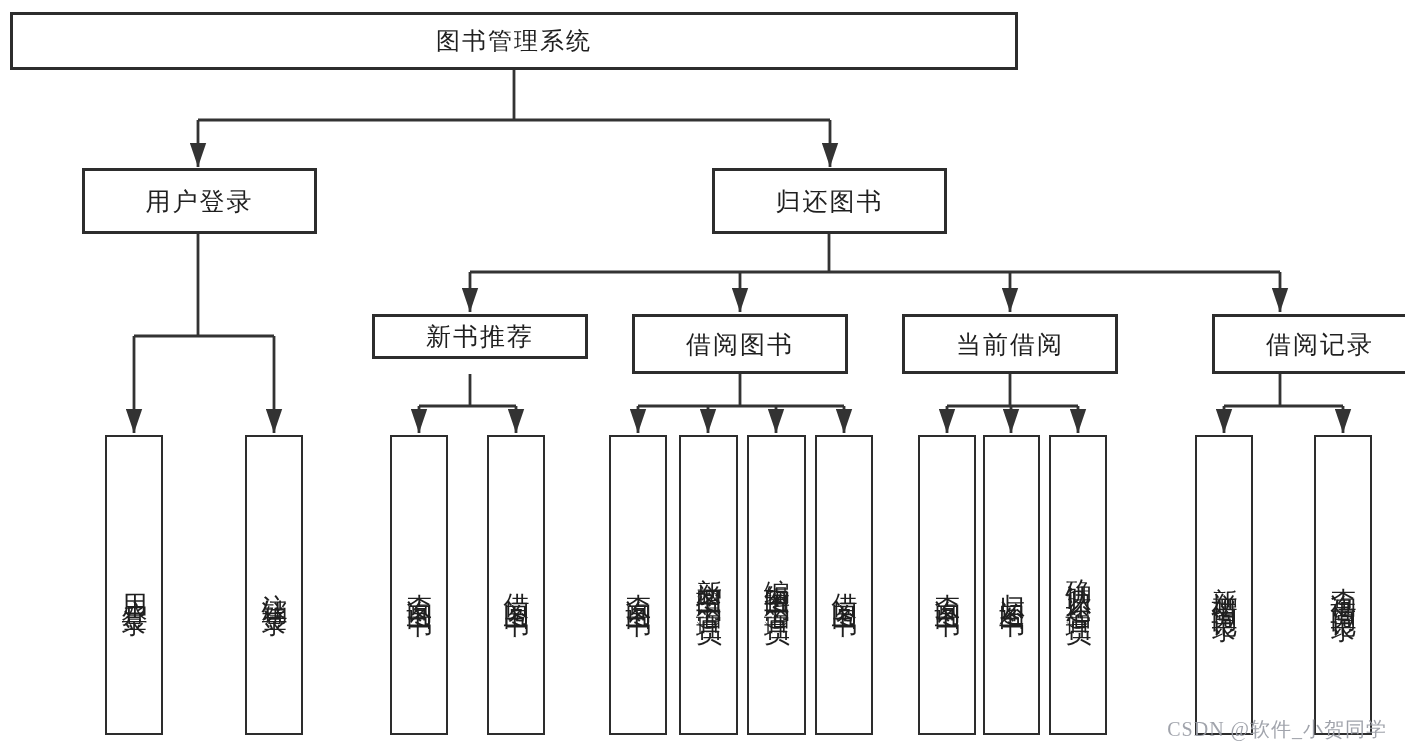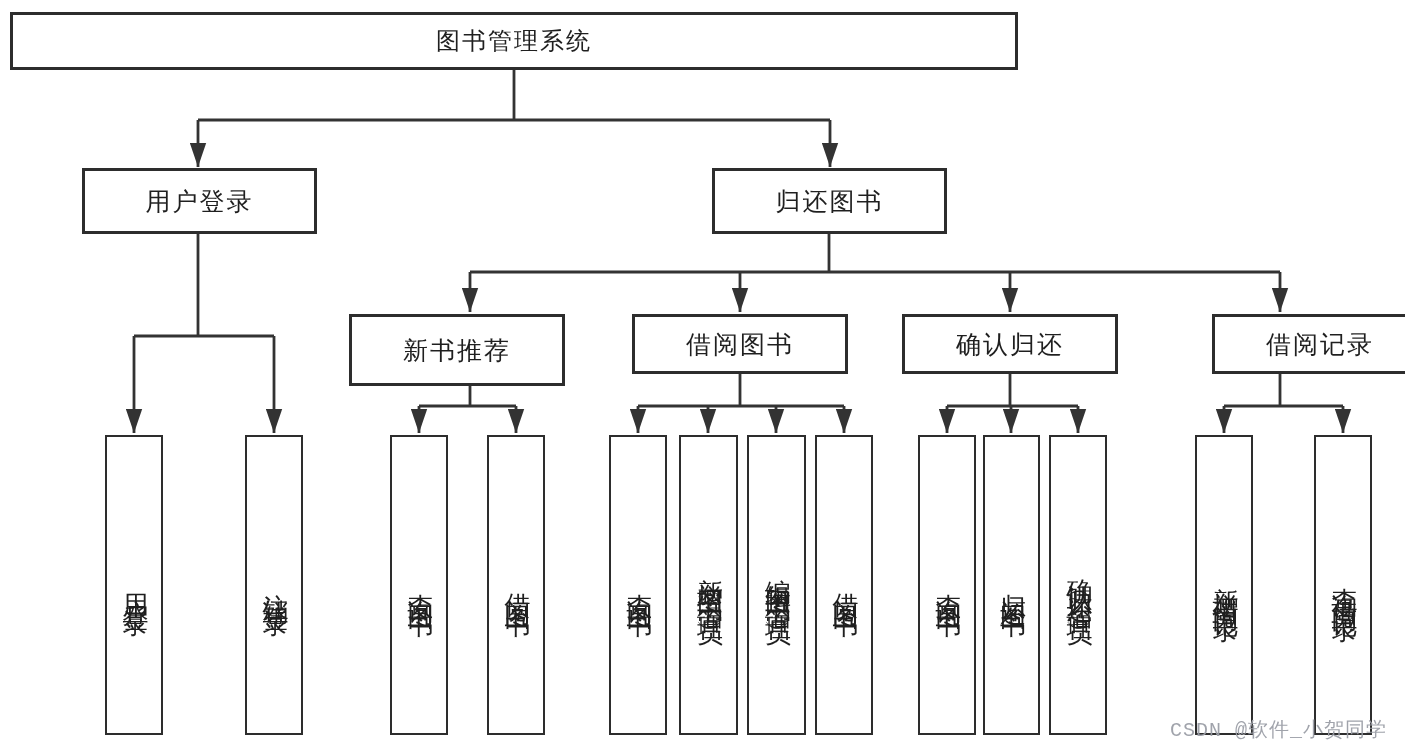--- a/index.html
+++ b/index.html
@@ -1,21 +1,21 @@
 <!DOCTYPE html>
 <html><head>
 <meta charset="utf-8">
 <style>
   html, body { margin: 0; padding: 0; background: #ffffff; }
   .canvas {
     position: relative;
     width: 1405px;
     height: 747px;
     background: #ffffff;
-    font-family: Liberation Mono, monospace;
+    font-family: Liberation Serif, serif;
     color: #1f1f1f;
     overflow: hidden;
   }
   svg.connectors {
     position: absolute;
     left: 0; top: 0;
     width: 1405px; height: 747px;
     pointer-events: none;
   }
   svg.connectors path.l {
@@ -134,28 +134,28 @@
     <span>图书管理系统</span>
   </div>
 
   <div class="hbox lvl" style="left:82px;top:168px;width:235px;height:66px">
     <span>用户登录</span>
   </div>
   <div class="hbox lvl" style="left:712px;top:168px;width:235px;height:66px">
     <span>归还图书</span>
   </div>
 
-  <div class="hbox lvl" style="left:349px;top:314px;width:216px;height:72px">
+  <div class="hbox lvl" style="left:372px;top:314px;width:216px;height:45px">
     <span>新书推荐</span>
   </div>
   <div class="hbox lvl" style="left:632px;top:314px;width:216px;height:60px">
     <span>借阅图书</span>
   </div>
   <div class="hbox lvl" style="left:902px;top:314px;width:216px;height:60px">
-    <span>确认归还</span>
+    <span>当前借阅</span>
   </div>
   <div class="hbox lvl" style="left:1212px;top:314px;width:216px;height:60px">
     <span>借阅记录</span>
   </div>
 
   <div class="vbox" style="left:105px;top:435px;width:58px;height:300px">
     <span class="vtext">用户登录</span>
   </div>
   <div class="vbox" style="left:245px;top:435px;width:58px;height:300px">
     <span class="vtext">注销登录</span>

